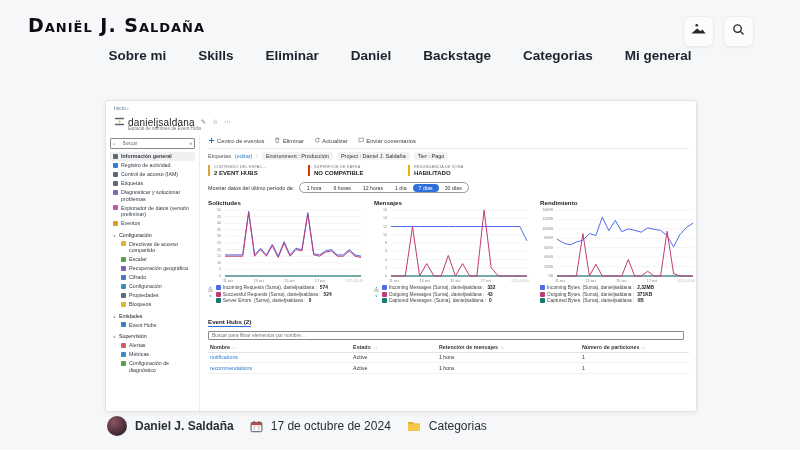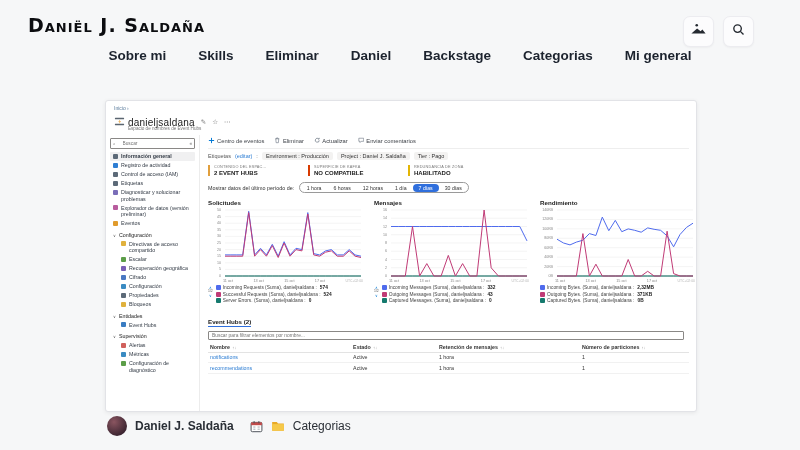--- a/index.html
+++ b/index.html
@@ -504,20 +504,21 @@
   <span class="avatar"></span>
   <span class="name">Daniel J. Saldaña</span>
   <span class="micon">
     <svg viewBox="0 0 12 12" width="13" height="13">
         <rect x="1" y="2.2" width="10" height="8.6" rx="1.2" fill="#fff" stroke="#4a4f57" stroke-width=".9"></rect>
     <path d="M1 2.2h10v2.6H1z" fill="#c14b4b"></path>
         <path d="M3.8 1v2M8.2 1v2" stroke="#4a4f57" stroke-width=".9"></path>
     <path d="M3 6.5h2M3 8.5h2M7 6.5h2M7 8.5h2" stroke="#9aa0a8" stroke-width=".8"></path>
       </svg>
   </span>
+  <span class="mtxt">17 de octubre de 2024</span>
   <span class="micon">
     <svg viewBox="0 0 12 10" width="14" height="12">
         <path d="M1 1.5h4l1 1.4h5V9H1z" fill="#e9aa27"></path>
     <path d="M1 3.4h10V9H1z" fill="#f6c94a"></path>
       </svg>
   </span>
   <span class="mtxt">Categorias</span>
 </div>
 
 </body></html>

